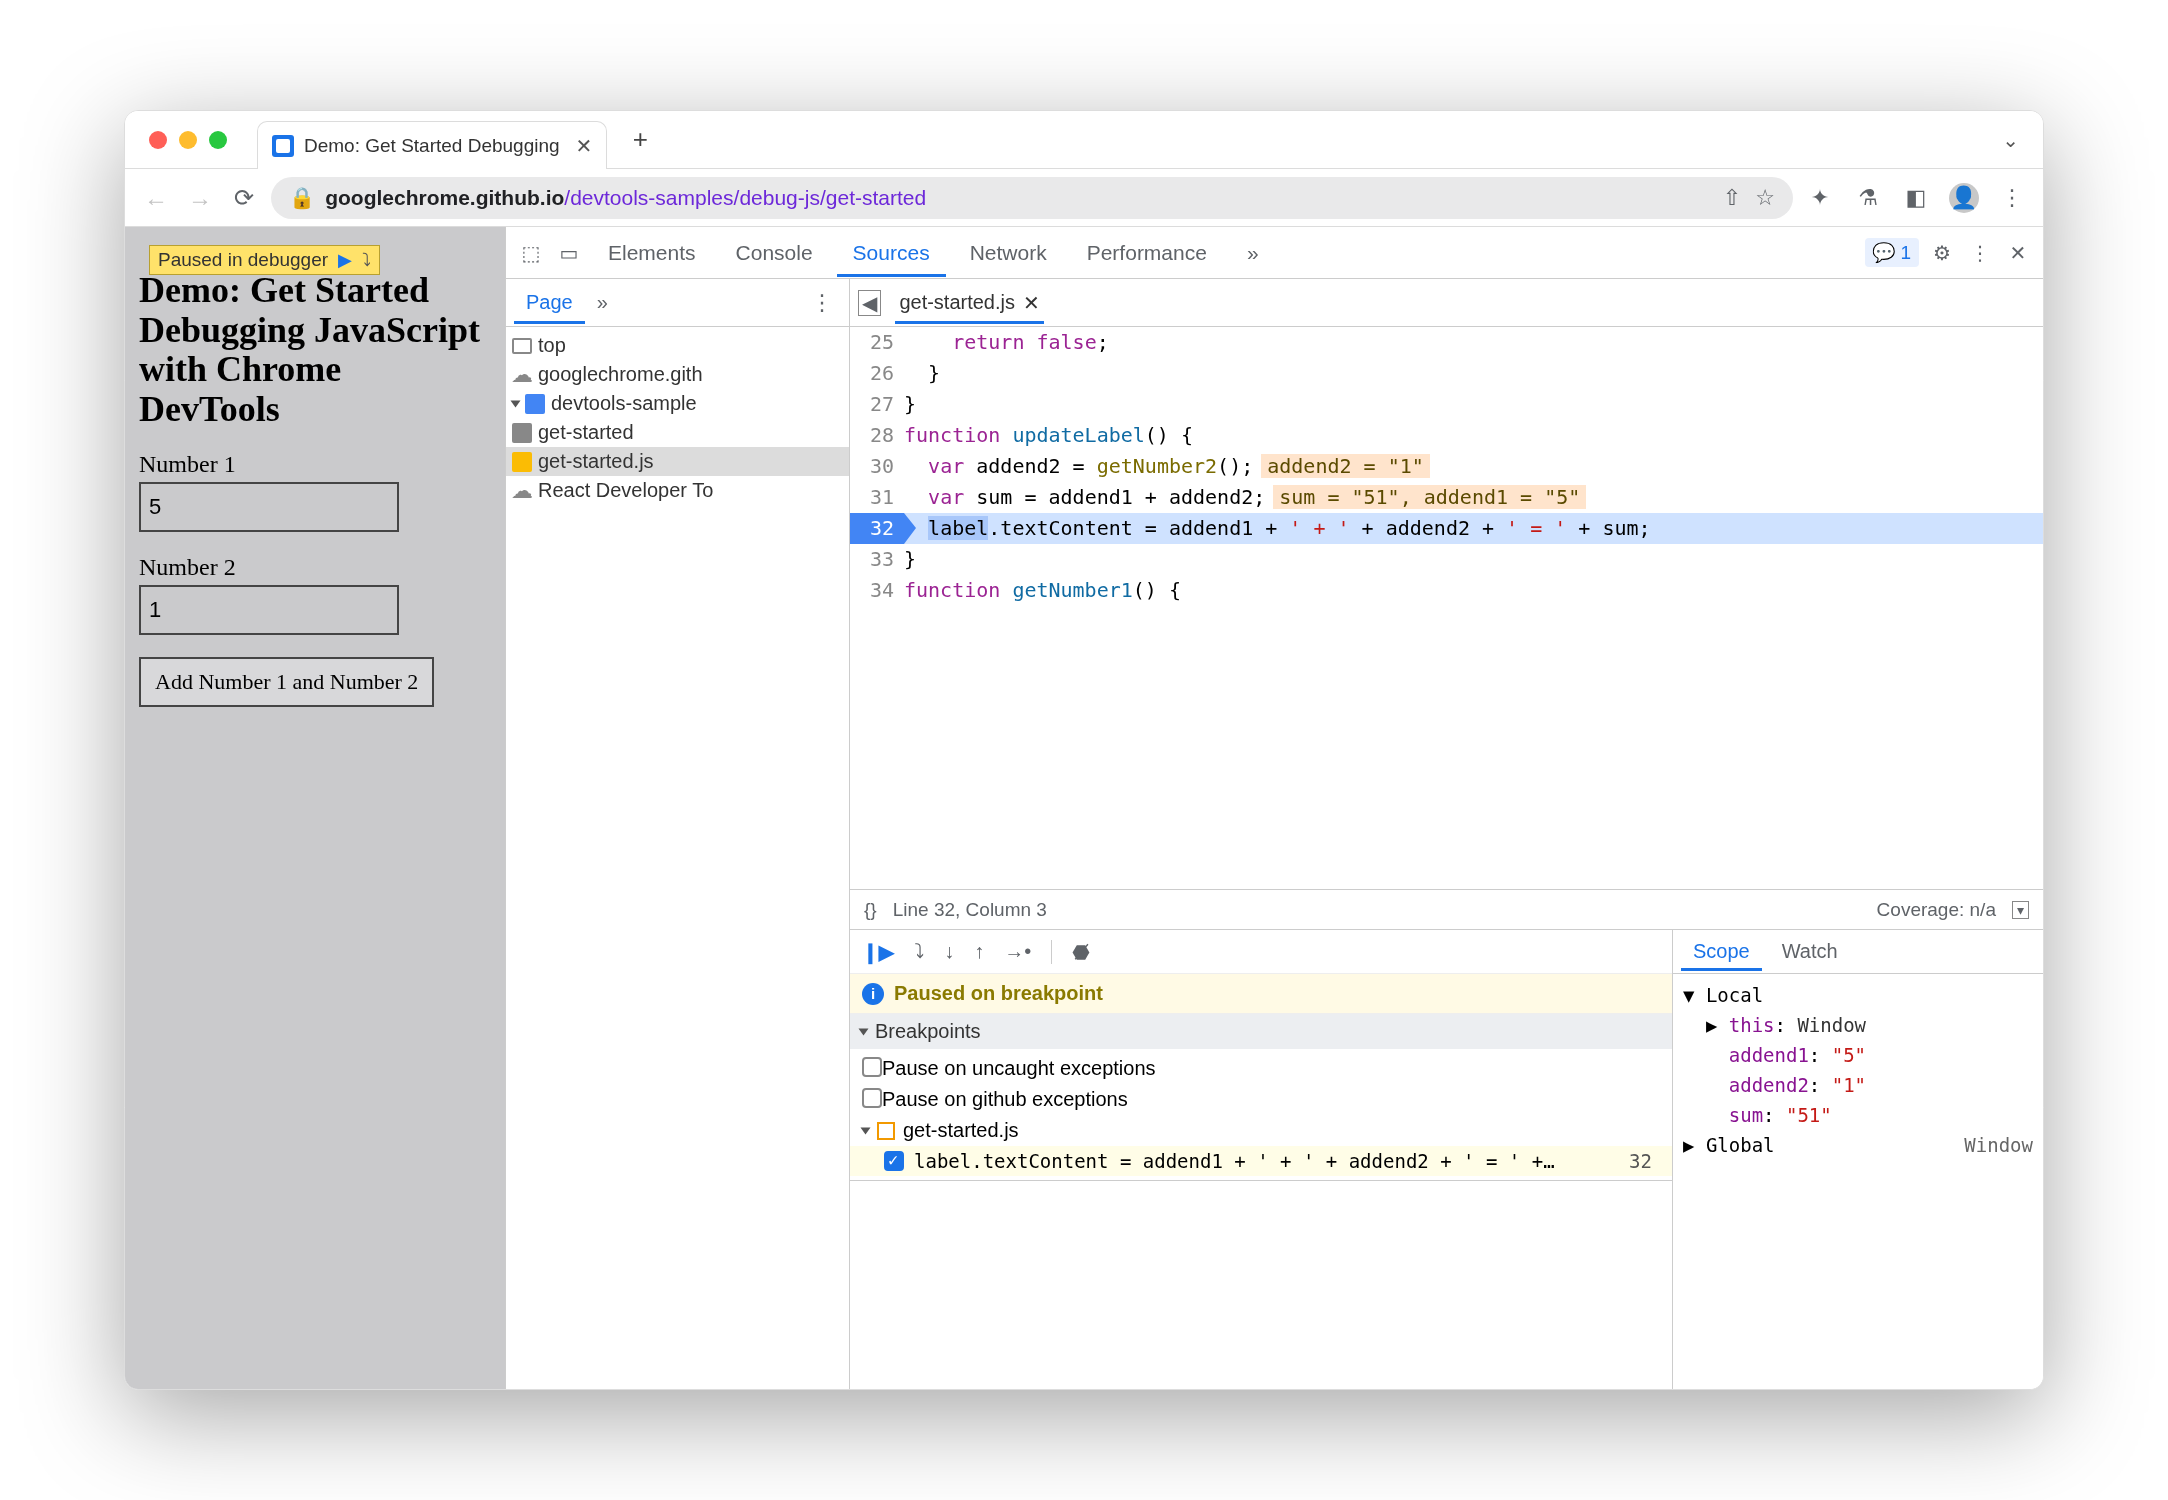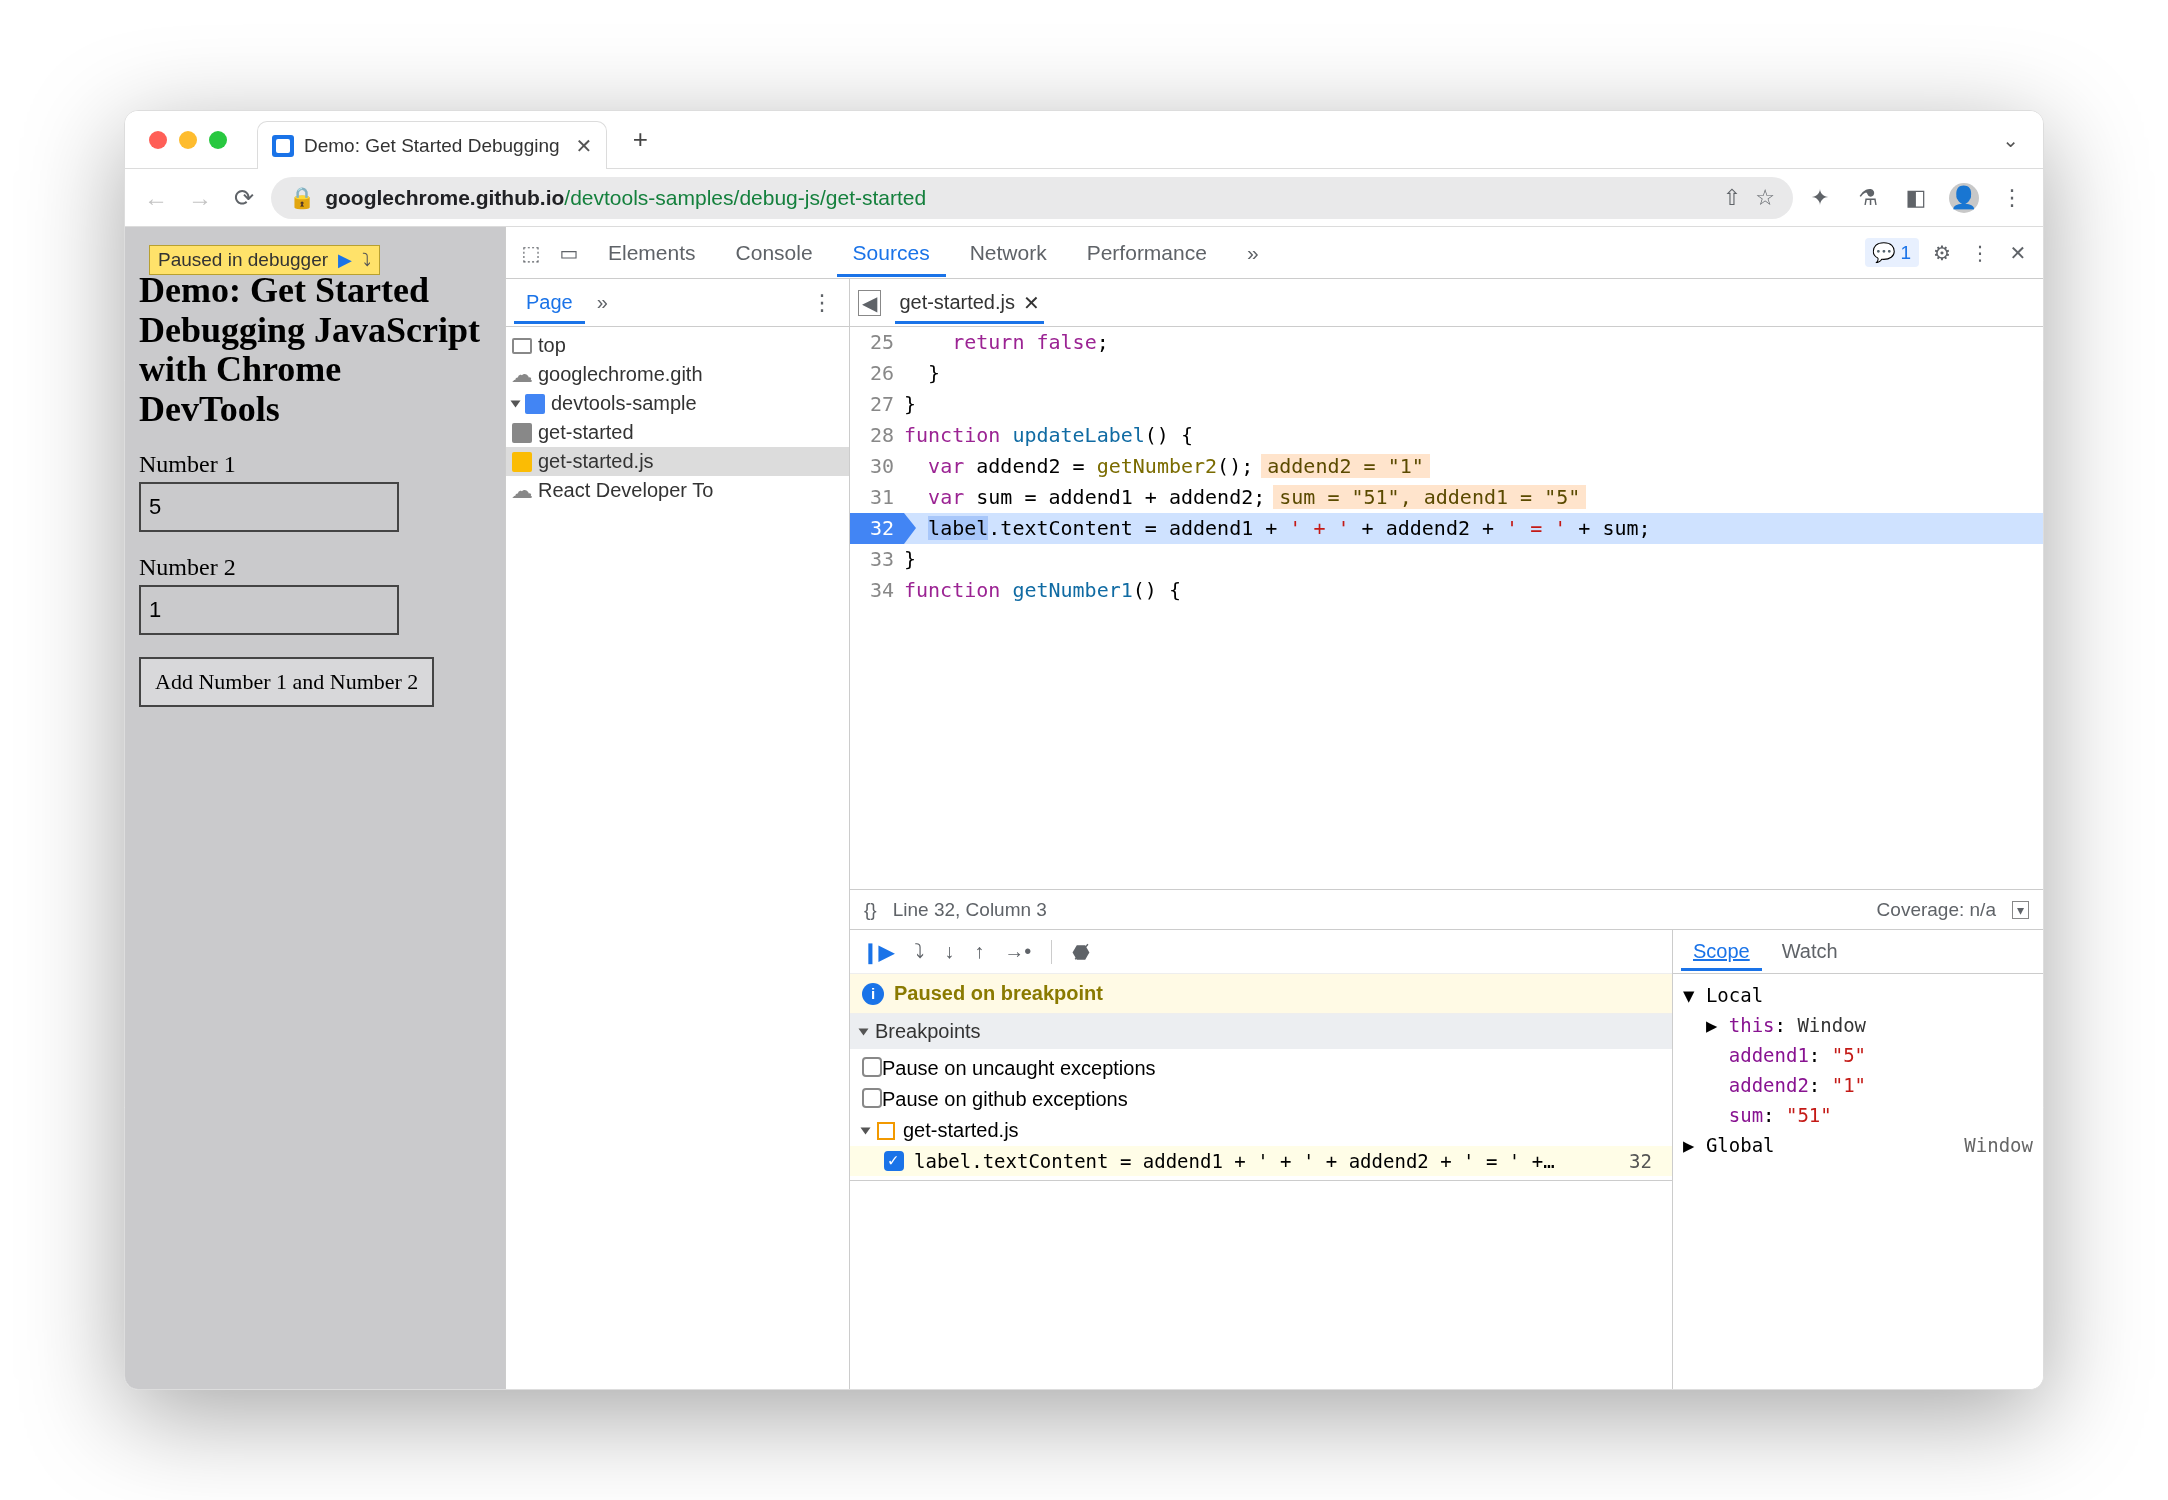--- a/index.html
+++ b/index.html
@@ -105,21 +105,21 @@
 .bpfile .sq { width:18px;height:18px;border:2px solid #f29900; }
 .bpline { background:#fffde7; padding:4px 12px 4px 34px; display:flex; align-items:center; gap:10px; font-family:Menlo,monospace; font-size:19px; }
 .bpline .ln { margin-left:auto; color:#555; padding-right:8px;}
 .csrow { display:flex; padding:6px 14px 6px 30px; font-size:20px; }
 .csrow.cur::before { content:"➤"; color:#1a73e8; position:absolute; margin-left:-24px; }
 .csrow .loc { margin-left:auto; color:#666; }
 
 .dbgright { width:370px; display:flex; flex-direction:column; }
 .scopetabs { height:44px; display:flex; align-items:center; border-bottom:1px solid #ccc; padding:0 8px; gap:8px; }
 .scopetabs .st { padding:8px 12px; font-size:20px; color:#5f6368; }
-.scopetabs .st.active { color:#1a73e8; border-bottom:3px solid #1a73e8; padding-bottom:5px;text-decoration:underline; }
+.scopetabs .st.active { color:#1a73e8; border-bottom:3px solid #1a73e8; padding-bottom:5px; }
 .scopebody { padding:6px 10px; font-family:Menlo,monospace; font-size:19px; line-height:30px; }
 .scopebody .r { white-space:pre; }
 .prop { color:#881391; } .vstr{color:#c41a16;} .vobj{color:#333;}
 .globrow{display:flex;} .globrow .v{margin-left:auto;color:#666;}
 </style>
 </head>
 <body>
 
 <div class="shadow-wrap">
 <div class="window">
@@ -138,21 +138,21 @@
     <div class="newtab">+</div>
     <div class="tabdrop">⌄</div>
   </div>
 
   <div class="urlrow">
     <div class="navbtn disabled">←</div>
     <div class="navbtn disabled">→</div>
     <div class="navbtn">⟳</div>
     <div class="urlbar">
       <span>🔒</span>
-      <span><b>googlechrome.github.io</b><span style="color:#15803d">/devtools-samples/debug-js/get-started</span></span>
+      <span><b>googlechrome.github.io</b><span style="color:#6d28d9">/devtools-samples/debug-js/get-started</span></span>
       <div class="urlicons">
         <span>⇧</span>
         <span>☆</span>
       </div>
     </div>
     <div class="righticons">
       <div class="ricon">✦</div>
       <div class="ricon">⚗</div>
       <div class="ricon">◧</div>
       <div class="ricon">

